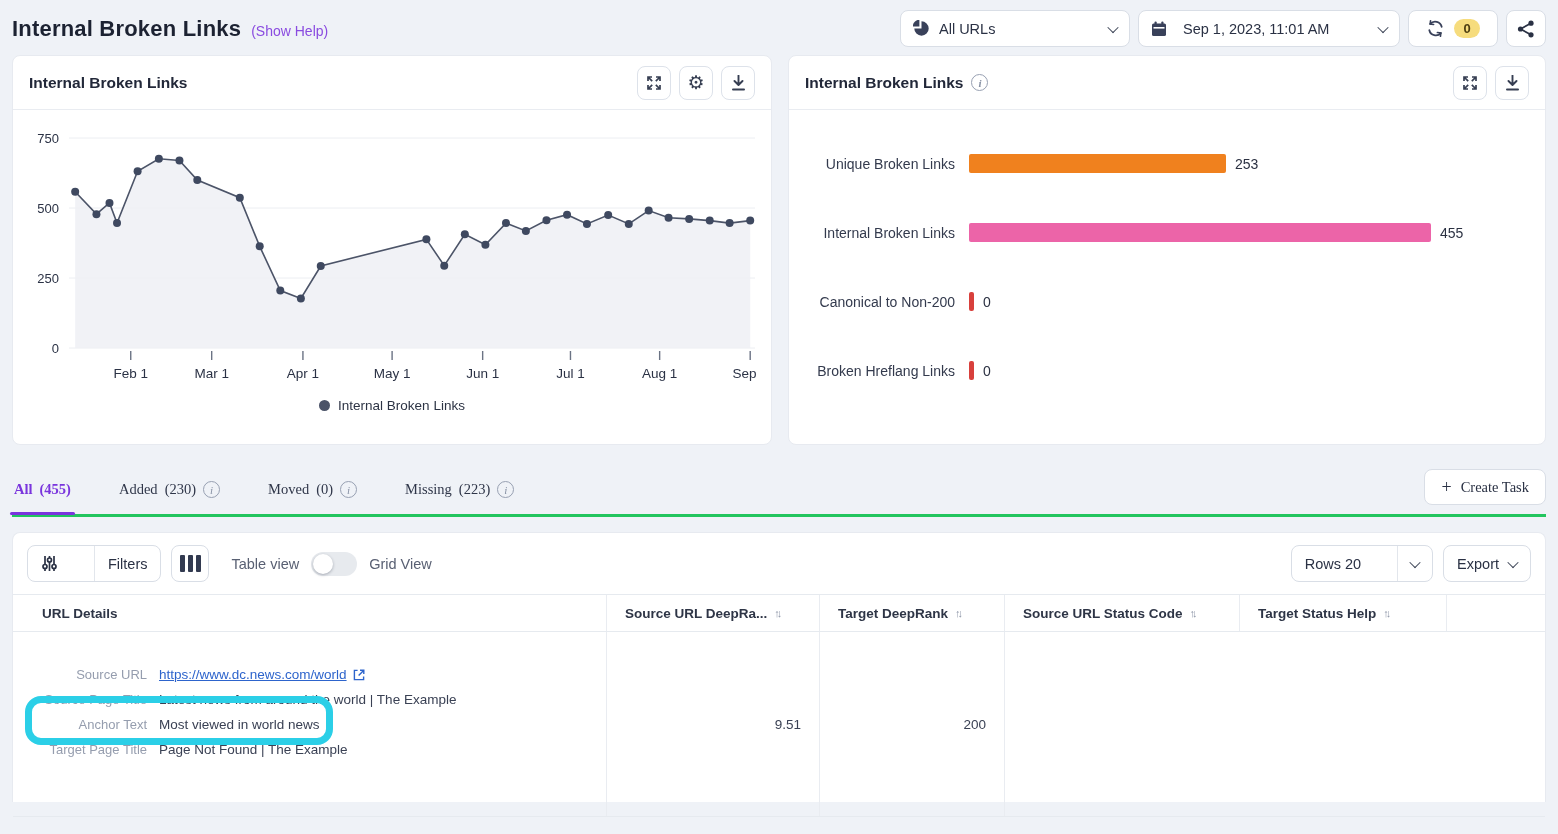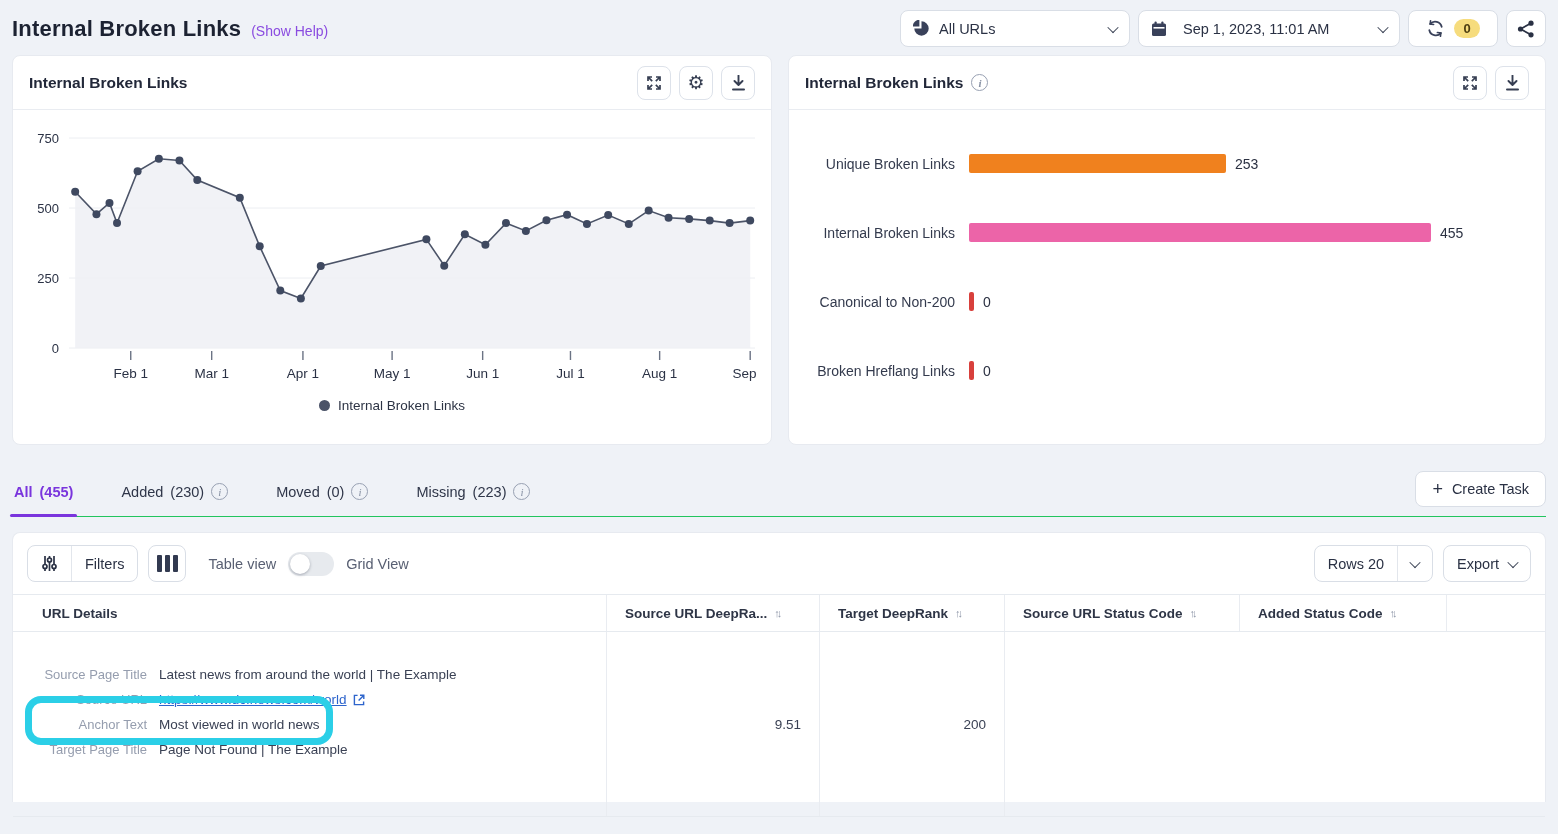--- a/index.html
+++ b/index.html
@@ -44,32 +44,32 @@
   .legend-row { display:flex; justify-content:center; align-items:center; gap:8px; margin-top:8px; font-size:13.5px; color:#2c3344; }
   .legend-dot { width:11px; height:11px; border-radius:50%; background:#4b5368; }
   
   .bars-body { padding:44px 20px 0 24px; }
   .bar-row { display:flex; align-items:center; margin-bottom:50px; }
   .bar-label { width:142px; text-align:right; font-size:14px; color:#333a4d; margin-right:14px; flex:none; }
   .bar-track { display:flex; align-items:center; gap:9px; flex:1; }
   .bar { height:19px; border-radius:2px; }
   .bar-value { font-size:14px; color:#2b3142;text-align:right; }
   
-  .tabs-row { display:flex; align-items:flex-end; margin:24px 12px 0 12px; border-bottom:1px solid #22c55e; position:relative; height:48px; }
+  .tabs-row { display:flex; align-items:flex-end; margin:24px 12px 0 12px; border-bottom:3px solid #22c55e; position:relative; height:48px;font-family:Liberation Serif, serif; }
   .tab { display:flex; align-items:center; gap:7px; font-size:14.5px; color:#2f3649; padding:0 2px 16px 2px; margin-right:44px; cursor:pointer; position:relative; }
   .tab.active { color:#7a35dd; font-weight:bold; }
   .tab.active::after { content:""; position:absolute; left:-2px; right:-2px; bottom:-1px; height:3px; background:#7a35dd; border-radius:2px; }
   .tab .cnt { font-weight:normal; }
   .tab.active .cnt { font-weight:bold; }
   .create-task-btn { margin-left:auto; margin-bottom:9px; background:#fff; border:1px solid #d9dee6; border-radius:8px; height:36px; display:flex; align-items:center; gap:9px; padding:0 16px; font-size:14.5px; color:#2a3144; cursor:pointer; }
   .plus-icon { font-size:18px; color:#2a3144; line-height:1; }
   
   .table-card { margin:15px 12px 0 12px; background:#fff; border:1px solid #e7eaf0; border-bottom:none; border-radius:8px 8px 0 0; height:270px; }
   .table-toolbar { display:flex; align-items:center; padding:12px 14px; }
-  .split-btn { display:flex; border:1px solid #d9dee6; border-radius:8px; background:#fff; overflow:hidden; height:37px; cursor:pointer; }
+  .split-btn { display:flex; border:1px solid #d9dee6; border-radius:8px; background:#fff; overflow:hidden; height:37px; cursor:pointer;gap:23px; }
   .split-seg { display:flex; align-items:center; justify-content:center; padding:0 13px; font-size:14.5px; color:#2a3144; }
   .split-seg + .split-seg { border-left:1px solid #e2e6ec; }
   .sq-btn { width:38px; height:37px; border:1px solid #d9dee6; border-radius:8px; background:#fff; display:flex; align-items:center; justify-content:center; gap:3px; margin-left:10px; cursor:pointer; }
   .col-bar { width:5px; height:17px; background:#323a50; border-radius:1px; }
   .view-label { font-size:14.5px; color:#596073; margin-left:22px; }
   .toggle { width:46px; height:24px; background:#e7eaee; border-radius:12px; margin:0 12px; position:relative; cursor:pointer; }
   .toggle-knob { width:20px; height:20px; background:#fff; border-radius:50%; position:absolute; top:2px; left:2px; box-shadow:0 1px 3px rgba(40,50,70,.35); }
   .toolbar-right { margin-left:auto; display:flex; gap:10px; }
   
   .grid-cols { display:grid; grid-template-columns:593px 213px 185px 235px 207px 1fr; }
@@ -362,45 +362,45 @@
       </div>
     <div class="th">
         <span>Target DeepRank</span>
         <span class="sort-icon">↑↓</span>
       </div>
     <div class="th">
         <span>Source URL Status Code</span>
         <span class="sort-icon">↑↓</span>
       </div>
     <div class="th">
-        <span>Added Status Code</span>
+        <span>Target Status Help</span>
         <span class="sort-icon">↑↓</span>
       </div>
     <div class="th"></div>
   </div>
 
   <div class="grid-cols table-body-row">
     <div class="td url-details-cell">
-      <div class="field-line">
-        <span class="field-label">Source Page Title</span>
-        <span class="field-value">Latest news from around the world | The Example</span>
-      </div>
       <div class="field-line">
         <span class="field-label">Source URL</span>
         <a href="#" class="link-value">
           <span>https://www.dc.news.com/world</span>
           <span class="ext-icon">
             <svg width="12" height="12" viewBox="0 0 12 12" stroke="#2d64cc" stroke-width="1.4" fill="none">
                 <path d="M4.6 1.4 H1.4 V10.6 H10.6 V7.4"></path>
                 <path d="M7 1.2 H10.8 V5 M10.6 1.4 L5.6 6.4"></path>
               </svg>
           </span>
         </a>
       </div>
       <div class="field-line">
+        <span class="field-label">Source Page Title</span>
+        <span class="field-value">Latest news from around the world | The Example</span>
+      </div>
+      <div class="field-line">
         <span class="field-label">Anchor Text</span>
         <span class="field-value">Most viewed in world news</span>
       </div>
       <div class="field-line">
         <span class="field-label">Target Page Title</span>
         <span class="field-value">Page Not Found | The Example</span>
       </div>
       <div class="annotation-box"></div>
     </div>
     <div class="td num">9.51</div>

